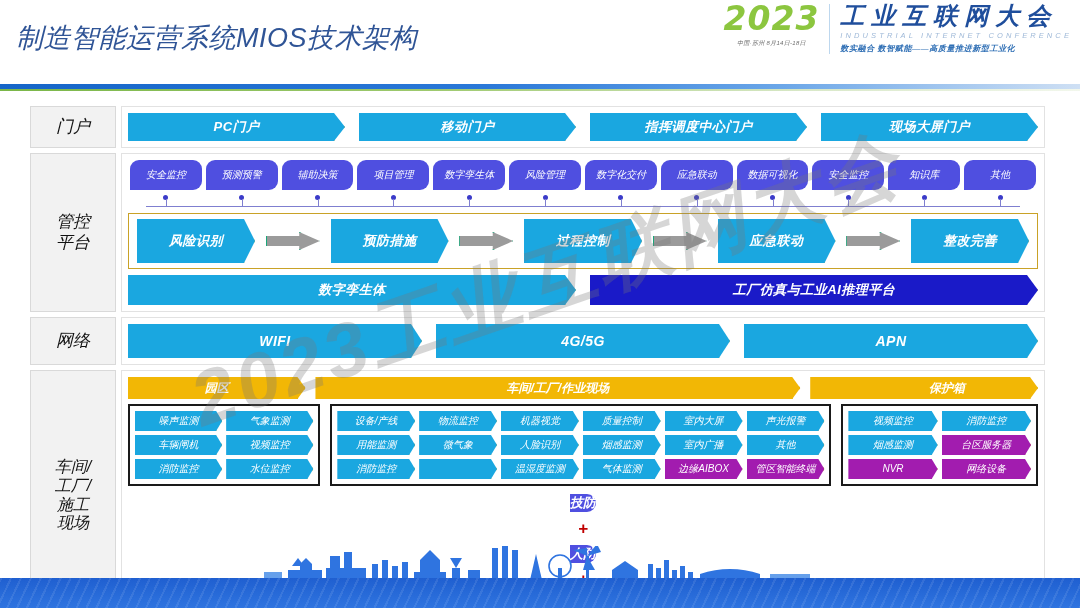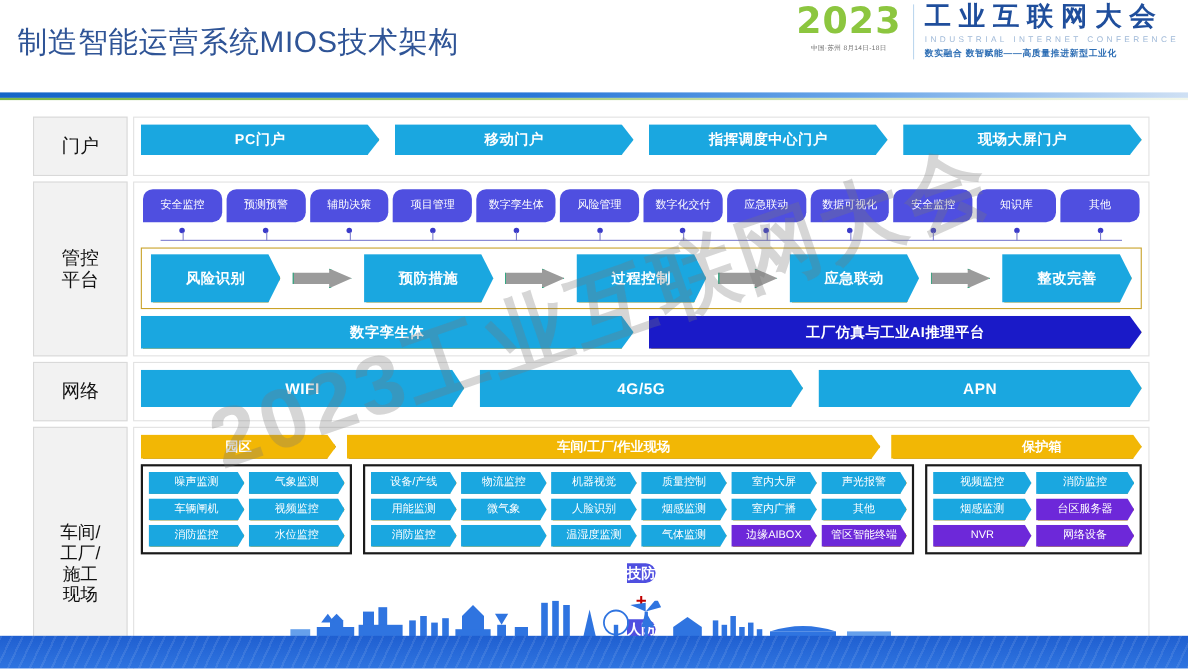--- a/index.html
+++ b/index.html
@@ -2,21 +2,21 @@
 <html><head>
 <meta charset="utf-8">
 <style>
   * { box-sizing: border-box; margin: 0; padding: 0; }
   html, body {
     width: 1080px; height: 608px;
     background: #ffffff;
     font-family: "Liberation Sans", "DejaVu Sans", sans-serif;
     overflow: hidden;
   }
-  .slide { position: relative; width: 1080px; height: 608px; background: #fff; }
+  .slide { position: relative; width: 1080px; height: 608px; background: #fff; font-style: italic; }
 
   
   .header { position: absolute; left: 0; top: 0; width: 1080px; height: 92px; }
   .slide-title {
     position: absolute; left: 16px; top: 20px;
     font-size: 27px; color: #2f5496; letter-spacing: .5px; font-weight: 400;
     white-space: nowrap;
   }
   .header-rule { position:absolute; left:0; top:84px; width:1080px; height:5px;
     background: linear-gradient(to right,#1565c8 0%, #2a78d8 45%, #6aa6e8 72%, #cfe0f4 100%); }
@@ -34,21 +34,21 @@
   .logo-cn { font-size:24px; font-weight:700; color:#1f4e9c; letter-spacing:7px; line-height:28px; white-space:nowrap; }
   .logo-en { font-size:7.5px; color:#9fb9d8; letter-spacing:3.1px; white-space:nowrap; margin-top:1px; }
   .logo-sub { font-size:8px; color:#2f6fb5; letter-spacing:.6px; white-space:nowrap; margin-top:3px; font-weight:700; }
 
   
   .diagram { position:absolute; left:30px; top:106px; width:1015px; }
   .row { display:flex; align-items:stretch; margin-bottom:5px; }
   .row-label {
     width:86px; flex:0 0 86px; background:#f2f2f2; border:1px solid #d9d9d9;
     display:flex; align-items:center; justify-content:center; text-align:center;
-    font-size:17px; color:#111; line-height:1.18; font-weight:400; padding:16px 2px;
+    font-size:17px; color:#111; line-height:1.18; font-weight:400; padding:4px 2px;
   }
   .row-label.small { font-size:16px; }
   .row-body {
     flex:1; margin-left:5px; background:#fff; border:1px solid #e2e2e2;
     padding:6px 6px; display:flex; flex-direction:column; gap:6px;
   }
 
   
   .pbar {
     position:relative; background:#1aa7e0; color:#fff; font-size:13px; font-weight:700;
@@ -101,21 +101,21 @@
   }
   .site-groups { display:flex; gap:10px;border-radius:11px; }
   .gbox { border:2px solid #1a1a1a; background:#fff; padding:5px 5px; }
   .grid { display:grid; gap:4px; }
   .cell {
     background:#1aa7e0; color:#fff; font-size:10px; height:20px;
     display:flex; align-items:center; justify-content:center; text-align:center;
     clip-path: polygon(0 0, calc(100% - 6px) 0, 100% 50%, calc(100% - 6px) 100%, 0 100%);
     box-shadow: 1.5px 1.5px 0 #c9a227; line-height:1.05; padding:0 2px;
   }
-  .cell.orange { background:#6d28d9; box-shadow:1.5px 1.5px 0 #b98a04; }
+  .cell.orange { background:#a21caf; box-shadow:1.5px 1.5px 0 #b98a04; }
 
   .defense { display:flex; align-items:center; gap:8px; margin-top:3px;flex-direction:column; }
   .dbar {
     background:#4f4fe0; color:#fff; font-size:13px; font-weight:700; height:26px;
     display:flex; align-items:center; justify-content:center;
     border-radius:0 13px 13px 0;
   }
   .plus { color:#c00000; font-size:17px; font-weight:700; line-height:1; }
 
   

